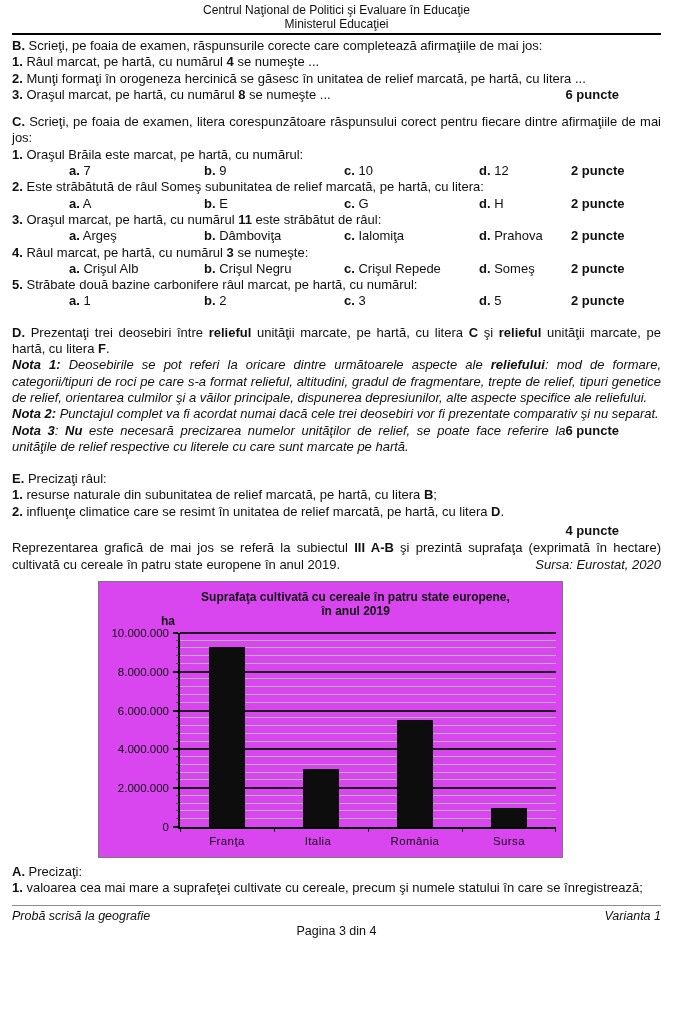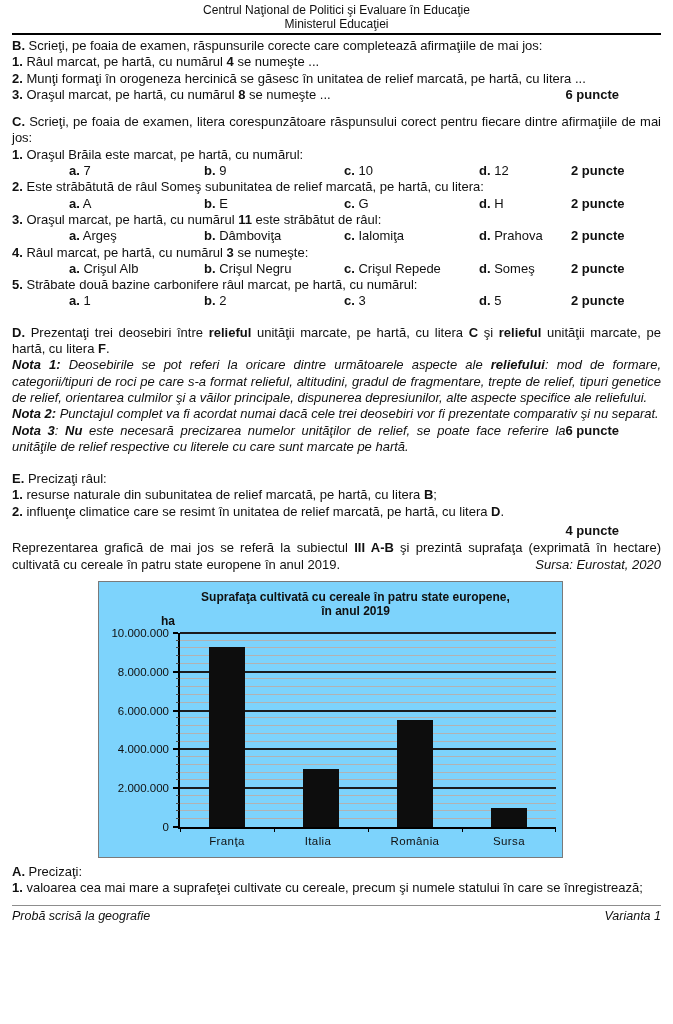--- a/index.html
+++ b/index.html
@@ -24,21 +24,21 @@
   .sec-c{margin-top:11px;}
   .sec-d{margin-top:15px;}
   .sec-e{margin-top:16px;}
   .optrow{display:grid;grid-template-columns:135px 140px 135px 92px 1fr;padding-left:57px;line-height:16.3px;}
   .optrow .pt{text-align:right;padding-right:42px;font-weight:700;white-space:nowrap;}
   .opt .l{font-weight:700;}
   
   .sub3{display:flex;justify-content:space-between;font-weight:700;border-bottom:2px solid #000;padding-bottom:1px;margin-top:13px;}
   .sec-3para{margin-top:1px;}
   
-  .chart-box{position:relative;box-sizing:border-box;width:465px;height:277px;border:1px solid #7a7a7a;margin:8px 0 0 86px;background:#7dd3fc;}
+  .chart-box{position:relative;box-sizing:border-box;width:465px;height:277px;border:1px solid #7a7a7a;margin:8px 0 0 86px;background:#d946ef;}
   .chart-title{position:absolute;top:8px;left:55px;right:5px;text-align:center;font-weight:700;font-size:12px;line-height:14px;}
   .chart-ha{position:absolute;top:32px;left:62px;font-weight:700;font-size:12px;}
   .ylabels{position:absolute;left:0;top:51px;width:70px;height:194px;font-size:11.5px;}
   .ylabel{position:absolute;right:0;width:100%;text-align:right;line-height:11px;transform:translateY(50%);}
   .chart-plot{position:absolute;left:79px;top:51px;width:376px;height:194px;border-left:2px solid #000;border-bottom:2px solid #000;}
   .gridline{position:absolute;left:0;right:0;height:1px;background:#b2b2b2;}
   .gridline.major{height:2px;background:#1c1c1c;}
   .ytick{position:absolute;left:-7px;width:5px;height:2px;background:#000;}
   .ytick.min{left:-4px;width:3px;height:1px;background:#4a4a4a;}
   .bar{position:absolute;bottom:0;width:36px;background:#0d0d0d;z-index:2;}
@@ -217,15 +217,16 @@
   <div class="sec-a">
     <p><span class="b">A.</span><span> Precizaţi:</span></p>
     <p><span class="b">1.</span><span> valoarea cea mai mare a suprafeţei cultivate cu cereale, precum şi numele statului în care se înregistrează;</span></p>
   </div>
 
   <div class="footer">
     <div class="frow">
       <span>Probă scrisă la geografie</span>
       <span>Varianta 1</span>
     </div>
+    <div class="fpage">Pagina 3 din 4</div>
   </div>
 
 </div>
 
 </body></html>

